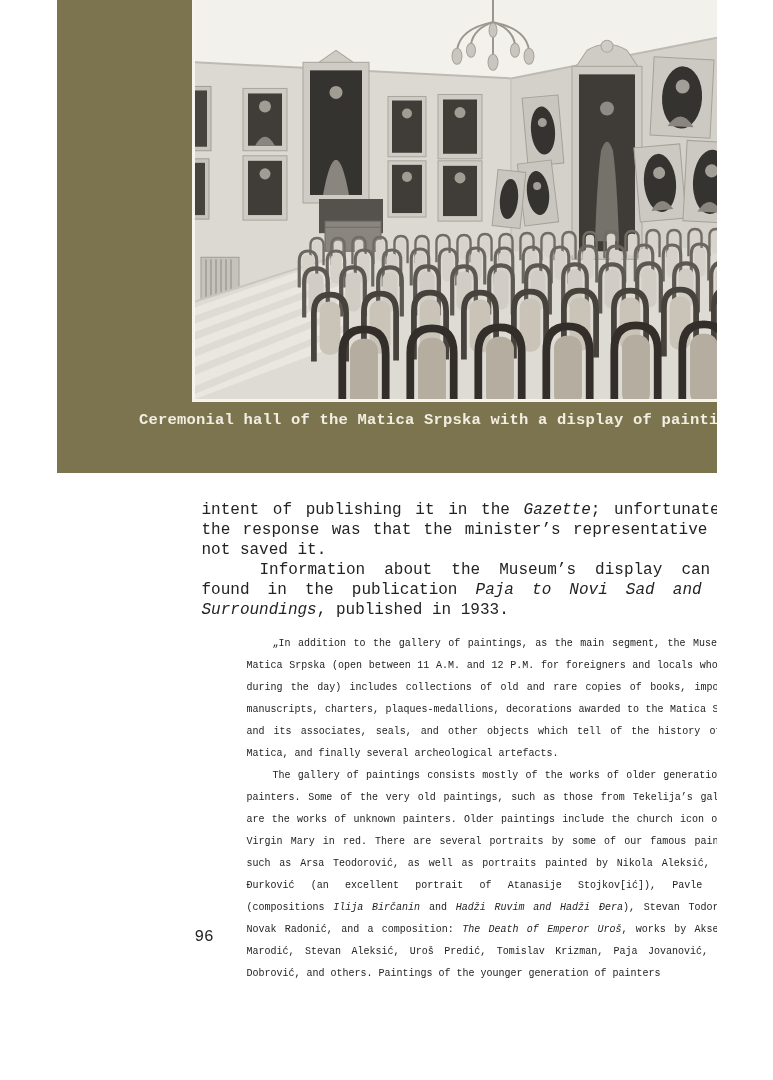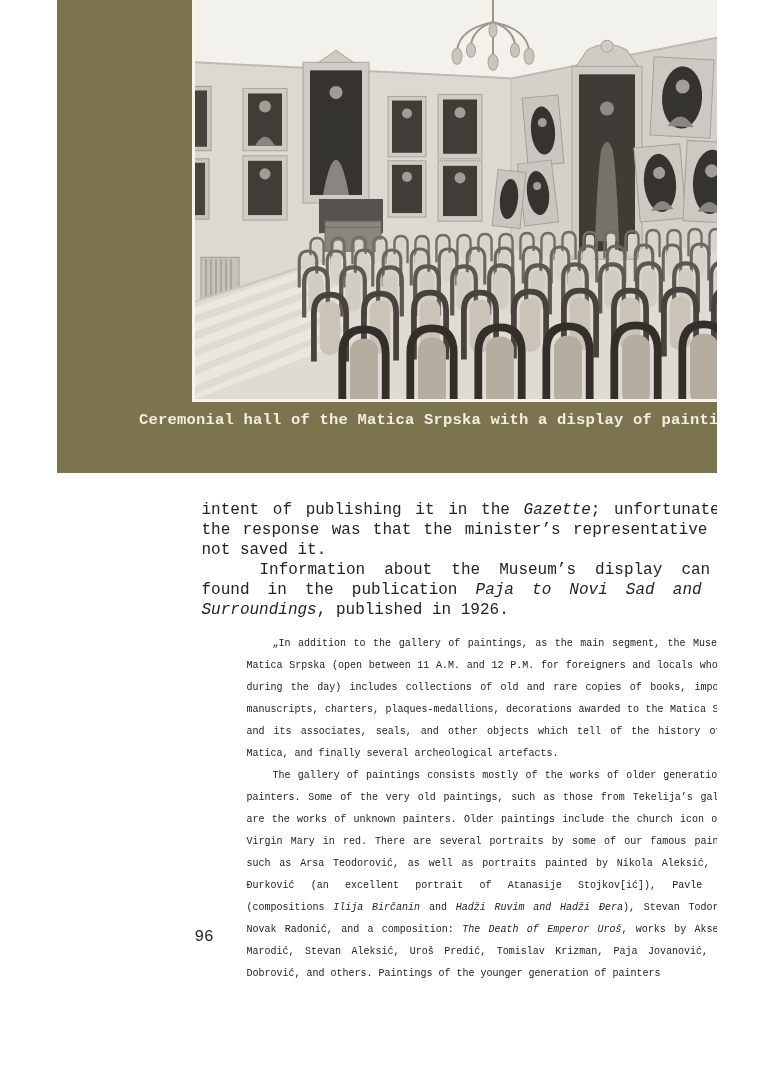--- a/index.html
+++ b/index.html
@@ -272,21 +272,21 @@
       </g>
     </svg>
   </div>
 
   <div class="caption">
     <div>Ceremonial hall of the Matica Srpska with a display of paintings</div>
   </div>
 
   <div class="textblock">
     <p><span>intent of publishing it in the </span><span class="i">Gazette</span><span>; unfortunately, the response was that the minister’s representative had not saved it.</span></p>
-    <p class="indent"><span>Information about the Museum’s display can be found in the publi­cation </span><span class="i">Paja to Novi Sad and the Surroundings</span><span>, published in 1926.</span></p>
+    <p class="indent"><span>Information about the Museum’s display can be found in the publi­cation </span><span class="i">Paja to Novi Sad and the Surroundings</span><span>, published in 1933.</span></p>
 
     <blockquote>
       <p><span>„In addition to the gallery of paintings, as the main segment, the Museum of Matica Srpska (open between 11 A.M. and 12 P.M. for foreigners and locals who work during the day) includes collections of old and rare copies of books, important manuscripts, charters, plaques-medallions, decorations awarded to the Matica Srpska and its associates, seals, and other objects which tell of the history of the Matica, and finally several archeological artefacts.</span></p>
       <p><span>The gallery of paintings consists mostly of the works of older generations of painters. Some of the very old paintings, such as those from Tekelija’s gallery, are the works of unknown painters. Older paintings include the church icon of the Virgin Mary in red. There are several portraits by some of our famous painters, such as Arsa Teodorović, as well as portraits painted by Nikola Aleksić, Pavel Đurković (an excellent portrait of Atanasije Stojkov[ić]), Pavle Simić (compositions </span><span class="i">Ilija Birčanin</span><span> and </span><span class="i">Hadži Ruvim and Hadži Đera</span><span>), Stevan Todorović, Novak Radonić, and a composition: </span><span class="i">The Death of Emperor Uroš</span><span>, works by Aksentije Marodić, Stevan Aleksić, Uroš Predić, Tomislav Krizman, Paja Jovanović, Petar Dobrović, and others. Paintings of the younger generation of painters</span></p>
     </blockquote>
   </div>
 
   <div class="pagenum">96</div>
 
 </div>

